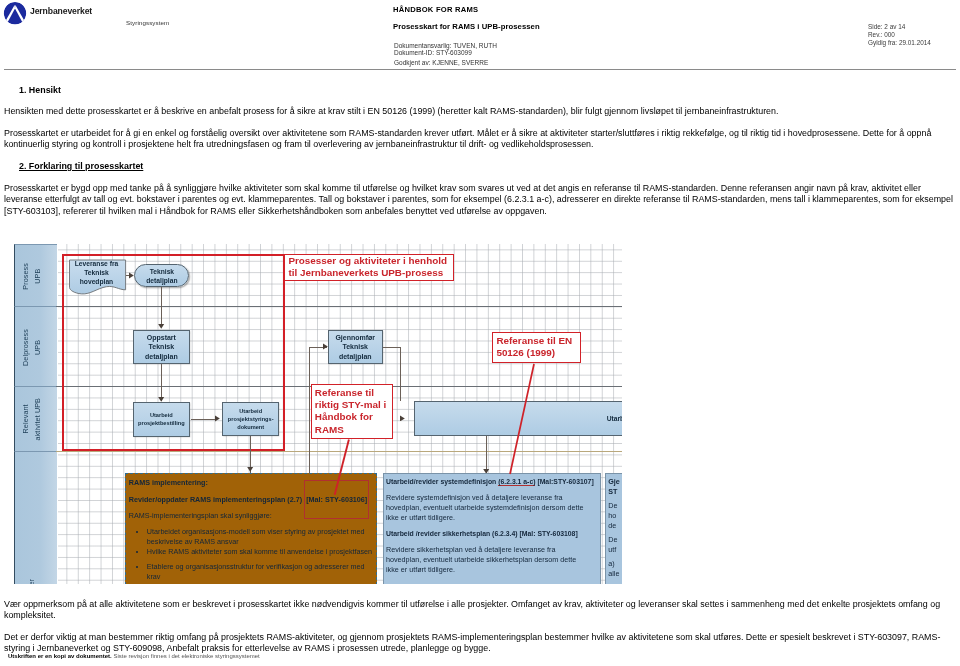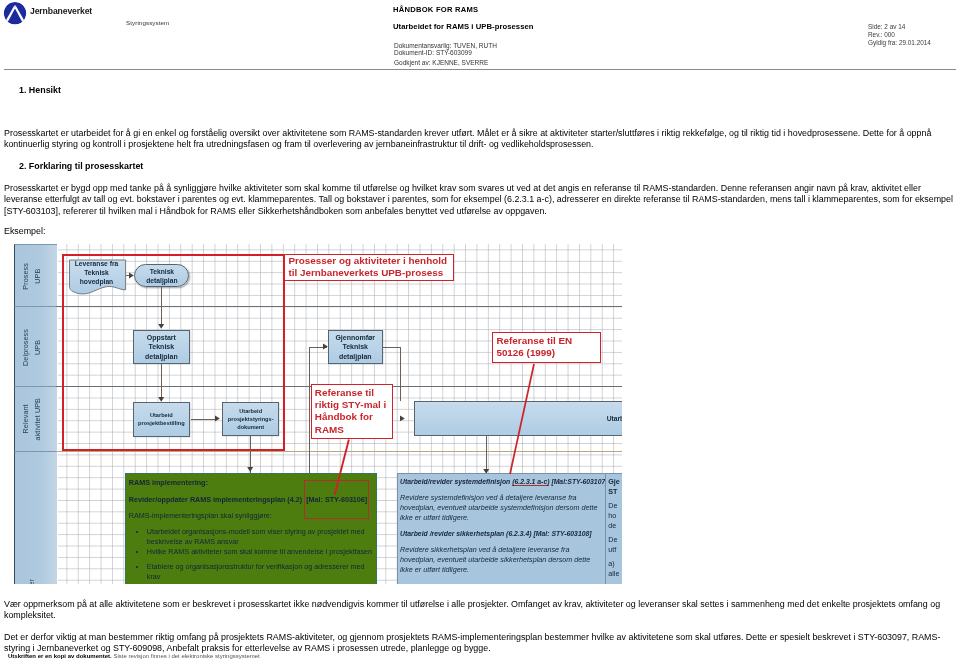--- a/index.html
+++ b/index.html
@@ -51,21 +51,21 @@
   
   .annot{position:absolute;box-sizing:border-box;border:1.7px solid #d22128;color:#c9252c;
     font-weight:bold;white-space:pre;background:#fff;display:flex;align-items:center;
     padding:0 3px;line-height:12.3px;font-size:9.9px;}
   .redframe{position:absolute;box-sizing:border-box;border:2px solid #d31f27;}
   .zt{z-index:40;}
   .conn{position:absolute;background:#6b6058;}
   
   .docbox{position:absolute;box-sizing:border-box;font-size:7.2px;color:#13263a;line-height:10px;}
   .docbox .hd{font-weight:bold;font-size:6.85px;}
-  .docbox.dashed{border:1px dashed #2f6d93;background:#4d7c0f;}
+  .docbox.dashed{border:1px dashed #2f6d93;background:#a16207;}
   .docbox.blue{border:1px solid #7a93a8;background:#a8c5de;}
   .uline{border-bottom:0.8px solid #b03030;}
   .redbox-inline{border:0.8px solid #b03030;padding:14px 1px;}
 </style>
 </head>
 <body>
 
 <div class="page">
 
   <div class="logo-wrap">
@@ -80,39 +80,39 @@
 
         <path d="M51 15 L6 94 L16 97 L52 30 Z" fill="#ffffff"></path>
 
         <path d="M53 15 L98 94 L88 97 L52 30 Z" fill="#ffffff"></path>
       </g>
     </svg>
   </div>
   <div class="brand">Jernbaneverket</div>
   <div class="sys-label">Styringssystem</div>
   <div class="hb-title">HÅNDBOK FOR RAMS</div>
-  <div class="hb-sub">Utarbeidet for RAMS i UPB-prosessen</div>
+  <div class="hb-sub">Prosesskart for RAMS i UPB-prosessen</div>
   <div class="hb-meta">
     <div>Dokumentansvarlig: TUVEN, RUTH</div>
     <div>Dokument-ID: STY-603099</div>
   </div>
   <div class="hb-meta2">Godkjent av: KJENNE, SVERRE</div>
   <div class="hb-right">
     <div>Side: 2 av 14</div>
     <div>Rev.: 000</div>
     <div>Gyldig fra: 29.01.2014</div>
   </div>
   <div class="hrule"></div>
 
   <div class="h2" style="left:4px;top:85px;">1. Hensikt</div>
+  <div class="para" style="left:4px;top:106px;width:950px;">Hensikten med dette prosesskartet er å beskrive en anbefalt prosess for å sikre at krav stilt i EN 50126 (1999) (heretter kalt RAMS-standarden), blir fulgt gjennom livsløpet til jernbaneinfrastrukturen.</div>
   <div class="para" style="left:4px;top:128px;width:950px;">Prosesskartet er utarbeidet for å gi en enkel og forståelig oversikt over aktivitetene som RAMS-standarden krever utført. Målet er å sikre at aktiviteter starter/sluttføres i riktig rekkefølge, og til riktig tid i hovedprosessene. Dette for å oppnå kontinuerlig styring og kontroll i prosjektene helt fra utredningsfasen og fram til overlevering av jernbaneinfrastruktur til drift- og vedlikeholdsprosessen.</div>
 
-  <div class="h2" style="left:4px;top:161px;">2. Forklaring til prosesskartet</div>
+  <div class="h2" style="left:4px;top:161px;text-decoration:underline;">2. Forklaring til prosesskartet</div>
   <div class="para" style="left:4px;top:183px;width:950px;">Prosesskartet er bygd opp med tanke på å synliggjøre hvilke aktiviteter som skal komme til utførelse og hvilket krav som svares ut ved at det angis en referanse til RAMS-standarden. Denne referansen angir navn på krav, aktivitet eller leveranse etterfulgt av tall og evt. bokstaver i parentes og evt. klammeparentes. Tall og bokstaver i parentes, som for eksempel (6.2.3.1 a-c), adresserer en direkte referanse til RAMS-standarden, mens tall i klammeparentes, som for eksempel [STY-603103], refererer til hvilken mal i Håndbok for RAMS eller Sikkerhetshåndboken som anbefales benyttet ved utførelse av oppgaven.</div>
-  <div class="para" style="left:4px;top:226px;width:950px;">Eksempel:</div>
 
   <div class="para" style="left:4px;top:599px;width:950px;">Vær oppmerksom på at alle aktivitetene som er beskrevet i prosesskartet ikke nødvendigvis kommer til utførelse i alle prosjekter. Omfanget av krav, aktiviteter og leveranser skal settes i sammenheng med det enkelte prosjektets omfang og kompleksitet.</div>
   <div class="para" style="left:4px;top:632px;width:950px;">Det er derfor viktig at man bestemmer riktig omfang på prosjektets RAMS-aktiviteter, og gjennom prosjektets RAMS-implementeringsplan bestemmer hvilke av aktivitetene som skal utføres. Dette er spesielt beskrevet i STY-603097, RAMS-styring i Jernbaneverket og STY-609098, Anbefalt praksis for etterlevelse av RAMS i prosessen utrede, planlegge og bygge.</div>
 
   <div class="diagram">
     <div class="gridbox"></div>
 
     <div class="lanehdr" style="top:0px;height:62px;">
       <span>Prosess
 UPB</span>
@@ -227,48 +227,48 @@
     <div class="annot" style="left:296.8px;top:139.8px;width:82.3px;height:54.8px;align-items:flex-start;padding-top:2px;">
       <span>Referanse til
 riktig STY-mal i
 Håndbok for
 RAMS</span>
     </div>
     <div class="annot" style="left:270.4px;top:9.5px;width:170px;height:27px;">
       <span>Prosesser og aktiviteter i henhold
 til Jernbaneverkets UPB-prosess</span>
     </div>
-    <div class="annot" style="left:478.4px;top:88.2px;width:109px;height:30.5px;">
+    <div class="annot" style="left:478.4px;top:88.2px;width:89px;height:30.5px;">
       <span>Referanse til EN
 50126 (1999)</span>
     </div>
 
     <svg style="position:absolute;left:315px;top:190px;pointer-events:none;" width="40" height="70" class="zt">
       <line x1="19.9" y1="5.5" x2="5.7" y2="60.7" stroke="#cf2229" stroke-width="1.9"></line>
     </svg>
     <svg style="position:absolute;left:480px;top:115px;pointer-events:none;" width="80" height="130" class="zt">
       <line x1="40" y1="5" x2="16" y2="115" stroke="#cf2229" stroke-width="1.7"></line>
     </svg>
 
     <div class="docbox dashed" style="left:110.8px;top:229.1px;width:252px;height:112px;padding:4px 2px 0 3px;">
       <div style="font-weight:bold;">RAMS implementering:</div>
       <div style="height:7px"></div>
-      <div style="font-weight:bold;"><span>Revider/oppdater RAMS implementeringsplan (4.2) </span><span class="redbox-inline">[Mal: STY-603106]</span></div>
+      <div style="font-weight:bold;"><span>Revider/oppdater RAMS implementeringsplan (2.7) </span><span class="redbox-inline">[Mal: STY-603106]</span></div>
       <div style="height:6px"></div>
       <div>RAMS-implementeringsplan skal synliggjøre:</div>
       <div style="height:6px"></div>
       <ul style="margin:0;padding-left:18px;list-style:disc;">
         <li style="padding-left:0px;white-space:pre;">Utarbeidet organisasjons-modell som viser styring av prosjektet med
 beskrivelse av RAMS ansvar</li>
         <li style="margin-bottom:5px;padding-left:0px;">Hvilke RAMS aktiviteter som skal komme til anvendelse i prosjektfasen</li>
         <li style="padding-left:0px;">Etablere og organisasjonsstruktur for verifikasjon og adresserer med krav</li>
       </ul>
     </div>
 
-    <div class="docbox blue" style="left:383px;top:228.5px;width:218px;height:115px;padding:3px 1px 0 2px;font-style:italic;">
+    <div class="docbox blue" style="left:369px;top:228.5px;width:218px;height:115px;padding:3px 1px 0 2px;">
       <div class="hd"><span>Utarbeid/revider systemdefinisjon </span><span class="uline">(6.2.3.1 a-c)</span><span> [Mal:STY-603107]</span></div>
       <div style="height:6px"></div>
       <div style="white-space:pre">Revidere systemdefinisjon ved å detaljere leveranse fra
 hovedplan, eventuelt utarbeide systemdefinisjon dersom dette
 ikke er utført tidligere.</div>
       <div style="height:6px"></div>
       <div class="hd">Utarbeid /revider sikkerhetsplan (6.2.3.4) [Mal: STY-603108]</div>
       <div style="height:6px"></div>
       <div style="white-space:pre">Revidere sikkerhetsplan ved å detaljere leveranse fra
 hovedplan, eventuelt utarbeide sikkerhetsplan dersom dette

